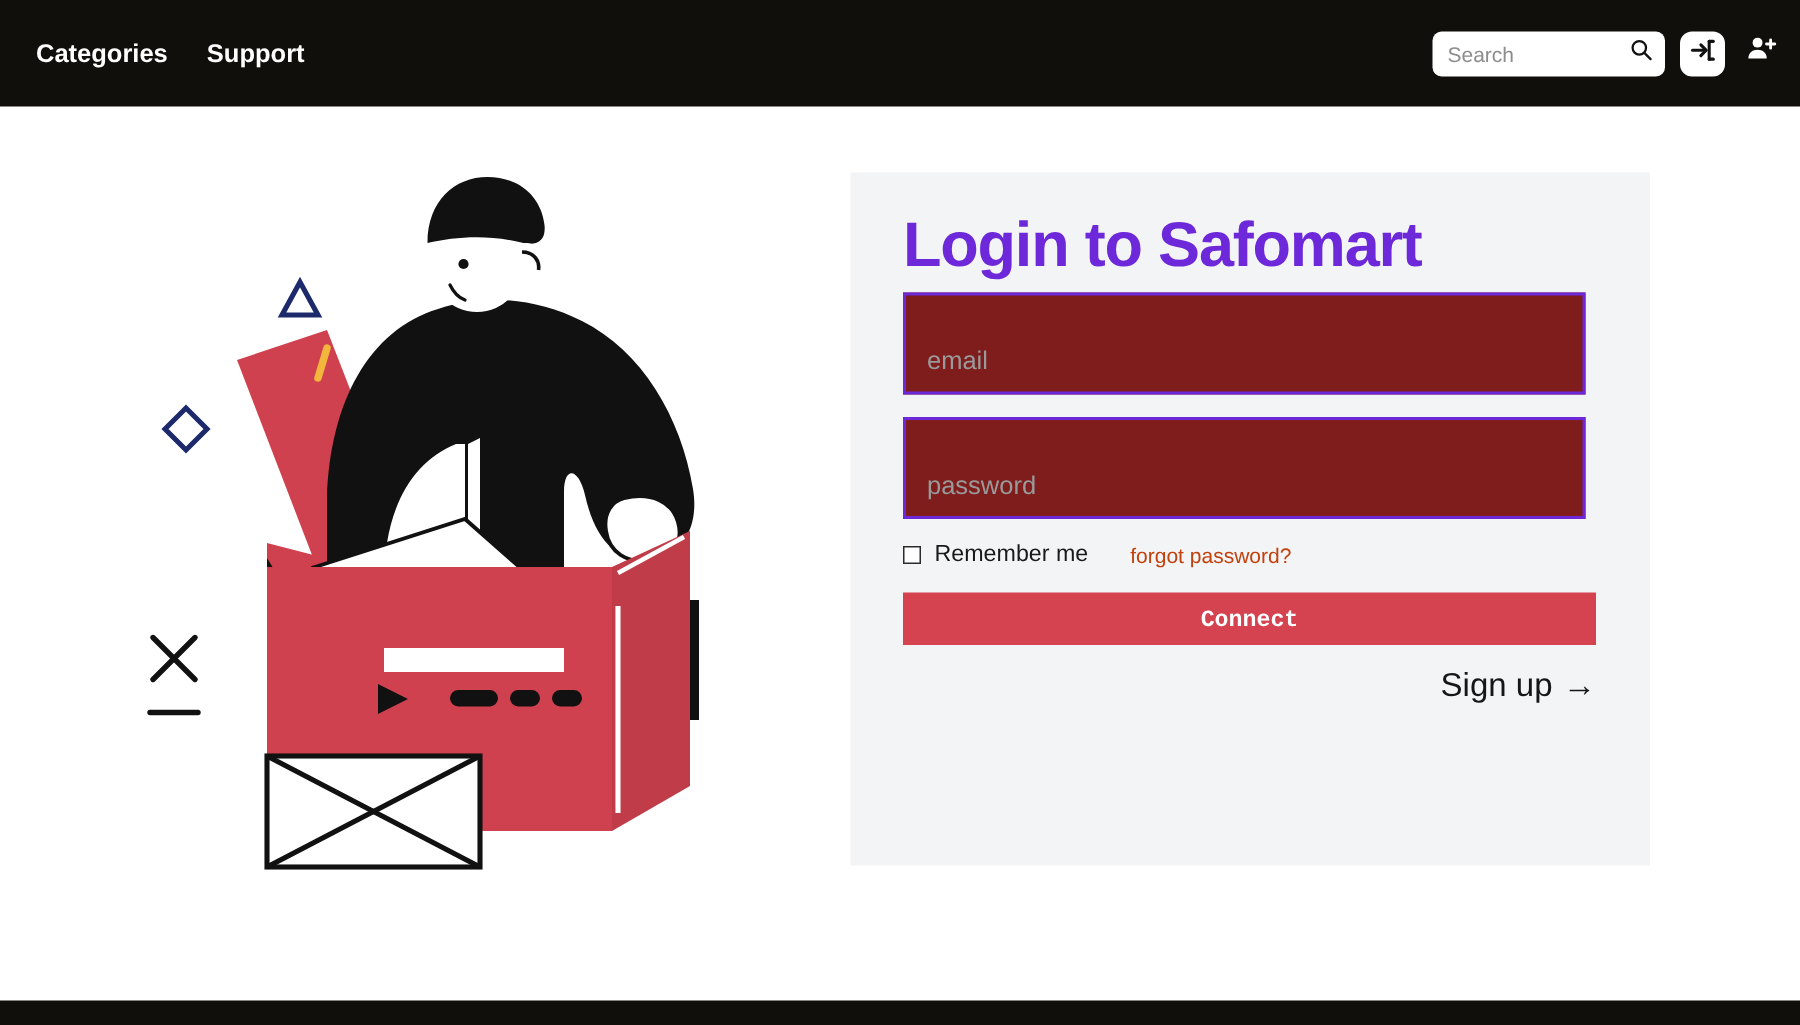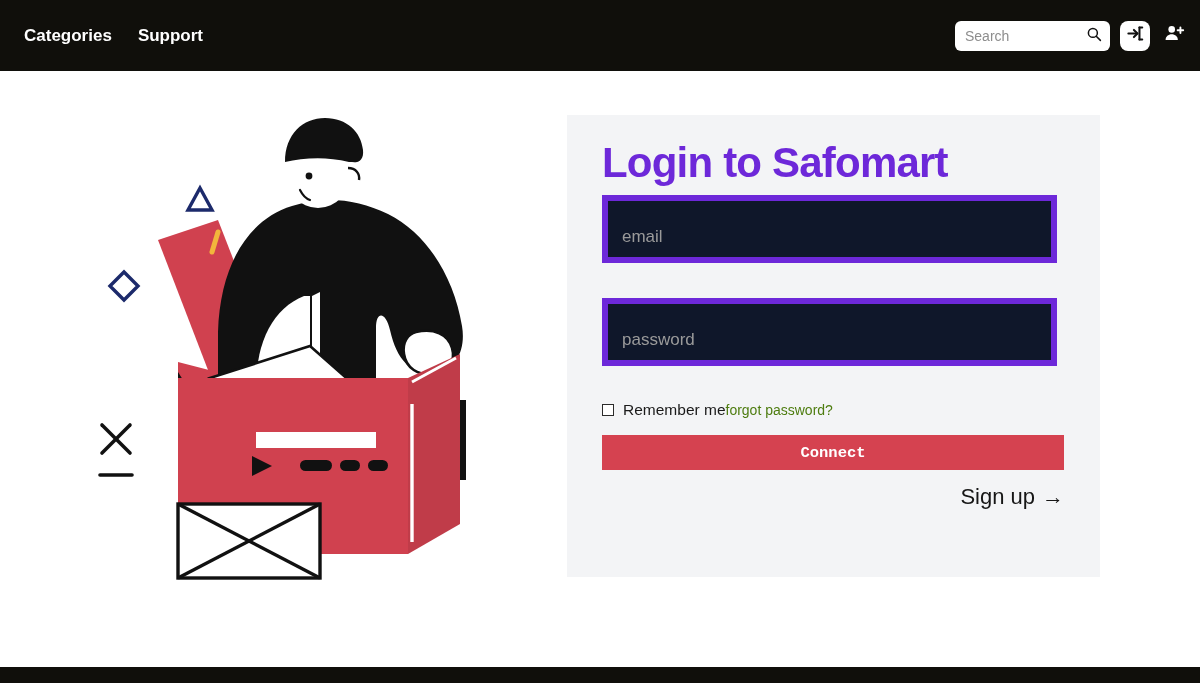--- a/index.html
+++ b/index.html
@@ -66,35 +66,35 @@
   .card-inner { padding:26px 35px 0 35px; }
   .card-title {
     font-size:42px; font-weight:bold; color:#6d28d9; letter-spacing:-0.8px;
     line-height:1.05; margin-bottom:10px;
   }
   .card-sub {
     font-size:15.5px; color:#9b9ea6; line-height:1.43; max-width:440px;
     margin-bottom:18px;
   }
   .field {
-    width:455px; height:68px; background:#0f172a; border:6px solid #6d28d9;
+    width:455px; height:68px; background:#7f1d1d; border:2px solid #6d28d9;
     display:flex; align-items:flex-end; padding:0 14px 12px 14px;
-    margin-bottom:35px;
+    margin-bottom:15px;
   }
   .field-ph { font-size:17px; color:#9a9a9a; line-height:1; }
   .row-remember {
     width:462px; display:flex; align-items:center; justify-content:flex-start;
     margin-bottom:16px;
   }
   .remember-left { display:flex; align-items:center; gap:9px; }
   .checkbox {
     width:12px; height:12px; border:1.6px solid #2b2b2b; background:#fff; cursor:pointer; flex:none;
   }
   .remember-label { font-size:15.5px; color:#1a1a1a; }
-  .forgot { font-size:14px; color:#4d7c0f; cursor:pointer; }
+  .forgot { font-size:14px; color:#c2410c; cursor:pointer;margin-left:28px; }
   .connect-btn {
     width:462px; height:35px; background:#D54250; border:none; color:#fff;
     font-family:Liberation Mono, monospace; font-size:15.5px; font-weight:bold;
     cursor:pointer; display:flex; align-items:center; justify-content:center;
     margin-bottom:14px;
   }
   .signup-row { width:462px; display:flex; justify-content:flex-end; margin-bottom:12px; }
   .signup-link {
     font-size:22px; color:#161616; cursor:pointer; display:flex; align-items:center; gap:7px;
   }

